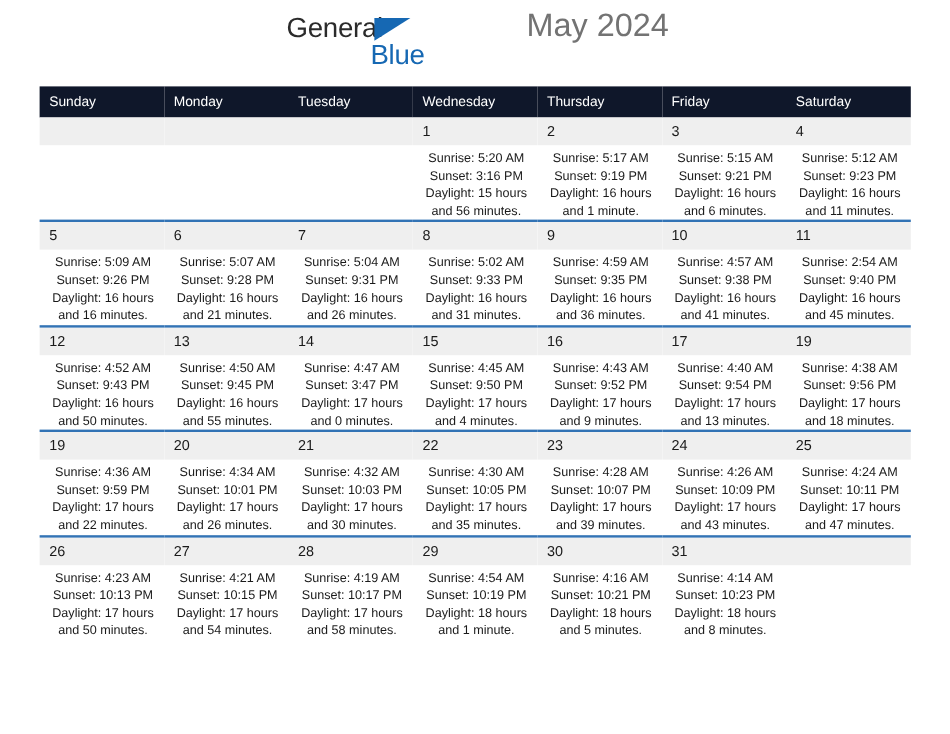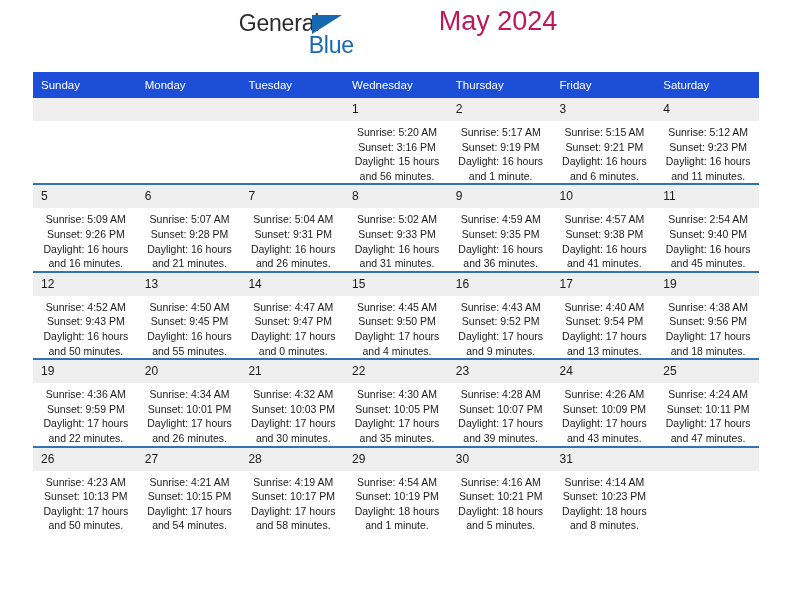--- a/index.html
+++ b/index.html
@@ -63,39 +63,39 @@
     letter-spacing: -0.2px;
     color: #1668b3;
   }
 
   .titles {
     text-align: right;
     margin-top: 4px;
   }
   .month-title {
     font-size: 27px;
-    color: #be185d;
+    color: #737373;
     line-height: 34px;
     font-weight: normal;
   }
   .location {
     font-size: 14px;
     color: #1a1a1a;
     line-height: 20px;
     margin-top: 3px;
   }
 
   
   .calendar {
     width: 726px;
     border-collapse: collapse;
     table-layout: fixed;
   }
   .calendar th {
-    background: #1d4ed8;
+    background: #0f172a;
     color: #ffffff;
     font-size: 11.5px;
     font-weight: normal;
     text-align: left;
     padding: 6px 0 6px 8px;
     height: 14px;
   }
   .calendar td {
     vertical-align: top;
     padding: 0;
@@ -288,21 +288,21 @@
               <div>Sunrise: 4:50 AM</div>
               <div>Sunset: 9:45 PM</div>
               <div>Daylight: 16 hours</div>
               <div>and 55 minutes.</div>
             </div>
           </td>
           <td>
             <span class="daynum">14</span>
             <div class="info">
               <div>Sunrise: 4:47 AM</div>
-              <div>Sunset: 9:47 PM</div>
+              <div>Sunset: 3:47 PM</div>
               <div>Daylight: 17 hours</div>
               <div>and 0 minutes.</div>
             </div>
           </td>
           <td>
             <span class="daynum">15</span>
             <div class="info">
               <div>Sunrise: 4:45 AM</div>
               <div>Sunset: 9:50 PM</div>
               <div>Daylight: 17 hours</div>

